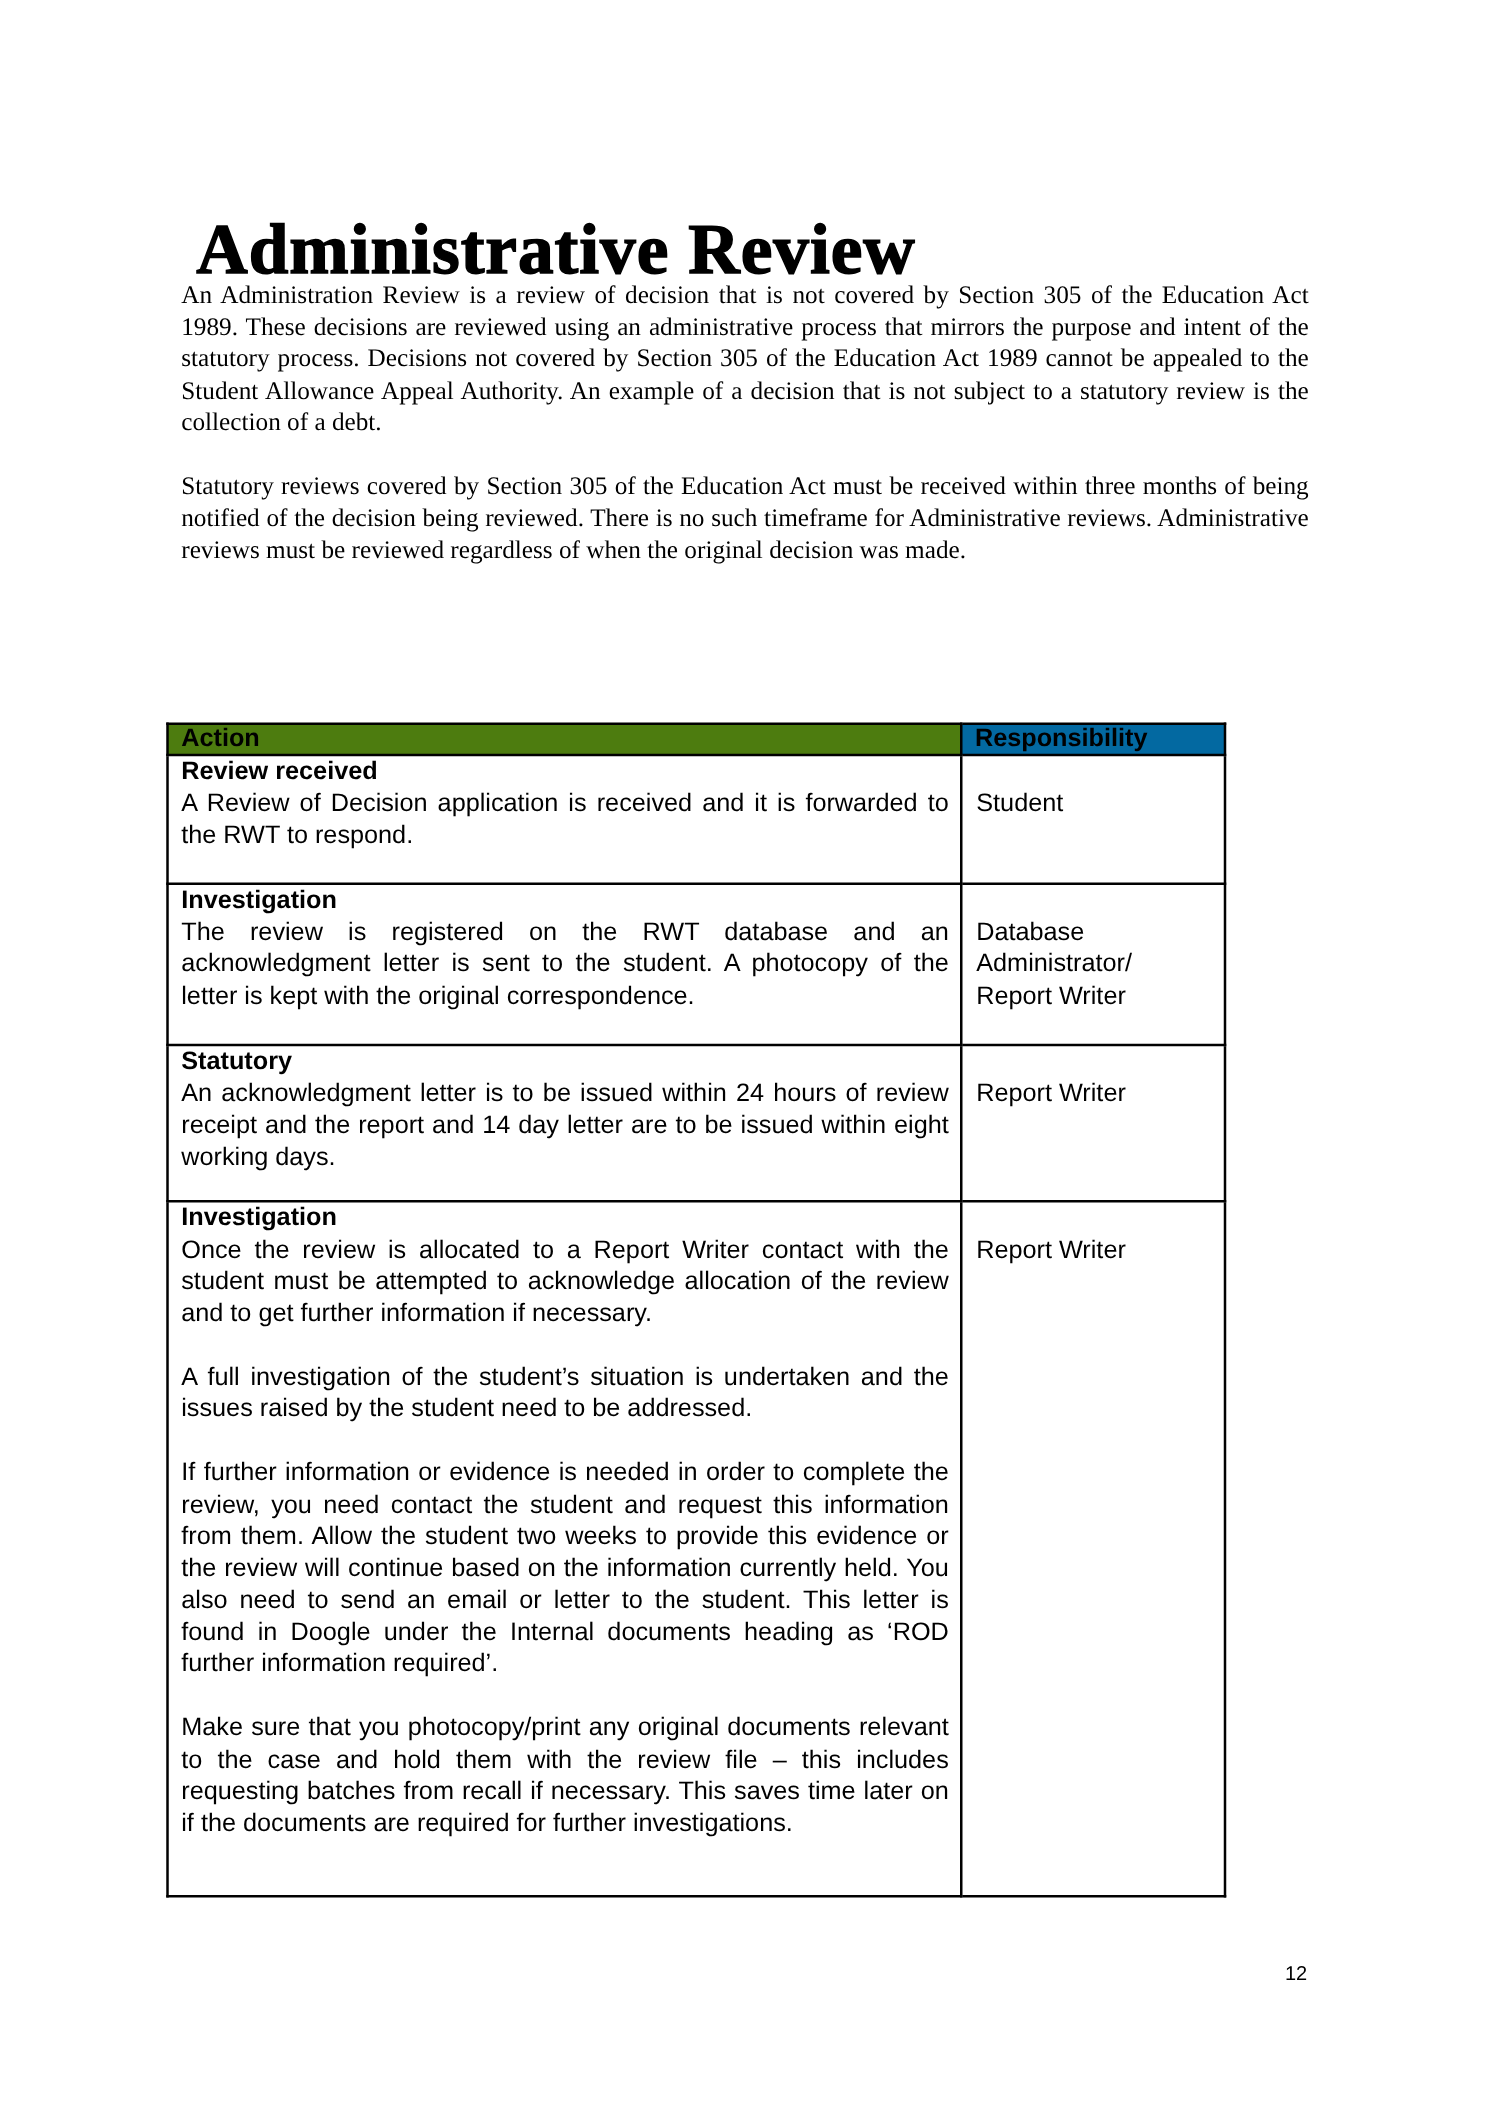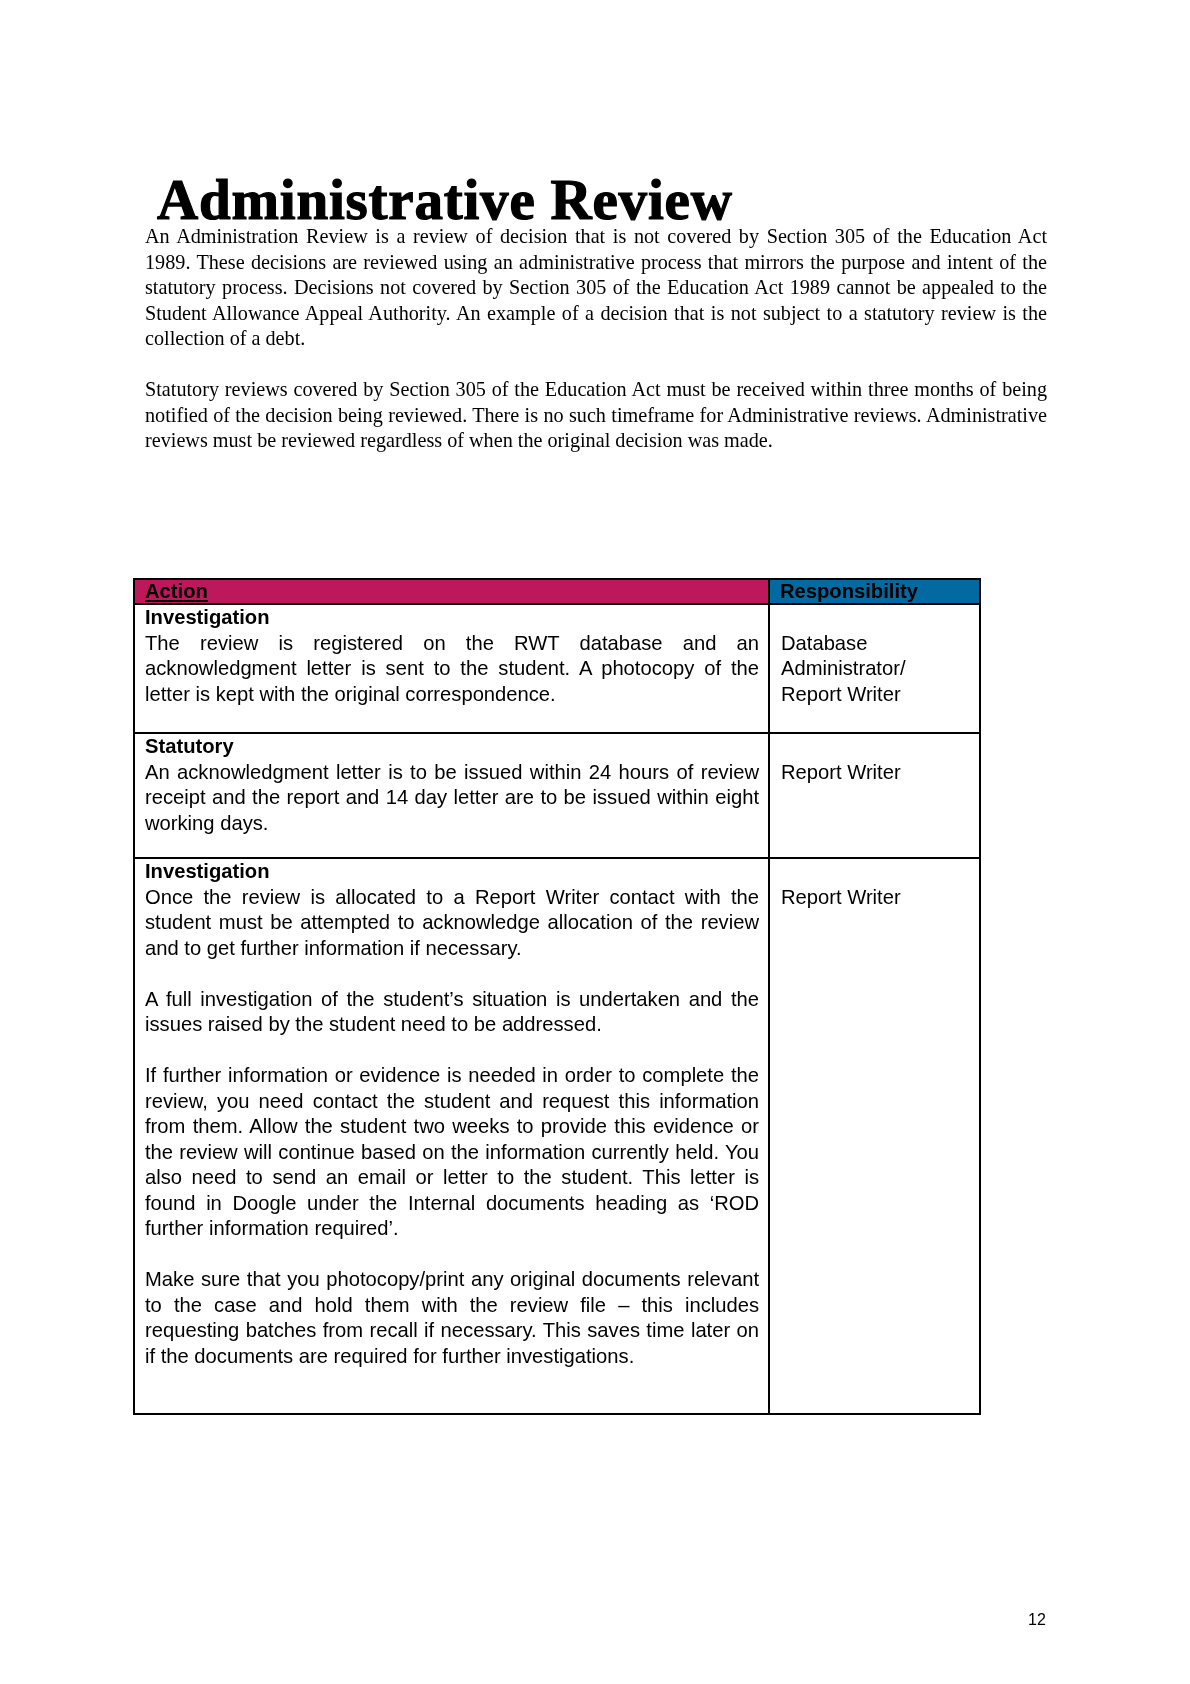--- a/index.html
+++ b/index.html
@@ -37,43 +37,54 @@
   .cell-title { font-weight: bold; display: block; }
   .cell-para { display: block; text-align: justify; }
   .cell-gap { display: block; height: 25.5px; }
   .resp-text { display: block; padding-top: 25.5px; padding-left: 1px; }
   .resp-line { display: block; }
   .row-1 td { height: 101px; }
   .row-2 td { height: 127px; }
   .row-3 td { height: 123px; }
   .row-4 td { height: 554px; }
   .page-number {
-    position: absolute; left: 1028px; top: 1571px; font-size: 16px; line-height: 18px; margin-top: 40px;
+    position: absolute; left: 1028px; top: 1571px; font-size: 16px; line-height: 18px;
   }
 </style>
 </head>
 <body>
 
 <h1 class="page-title">Administrative Review</h1>
 
 <div class="content">
   <p class="para">An Administration Review is a review of decision that is not covered by Section 305 of the Education Act 1989. These decisions are reviewed using an administrative process that mirrors the purpose and intent of the statutory process. Decisions not covered by Section 305 of the Education Act 1989 cannot be appealed to the Student Allowance Appeal Authority.  An example of a decision that is not subject to a statutory review is the collection of a debt.</p>
   <div class="gap"></div>
   <p class="para">Statutory reviews covered by Section 305 of the Education Act must be received within three months of being notified of the decision being reviewed.  There is no such timeframe for Administrative reviews.  Administrative reviews must be reviewed regardless of when the original decision was made.</p>
   <div class="gap"></div>
 </div>
 
 <table class="review-table">
   <thead>
     <tr>
-      <th class="col-action" style="background: #be185d; text-decoration: underline;">Action</th>
+      <th class="col-action" style="background: #4d7c0f;">Action</th>
       <th style="background: #0369a1;">Responsibility</th>
     </tr>
   </thead>
   <tbody>
+    <tr class="row-1">
+      <td>
+        <span class="cell-title">Review received</span>
+        <span class="cell-para">A Review of Decision application is received and it is forwarded to the RWT to respond.</span>
+      </td>
+      <td>
+        <span class="resp-text">
+          <span class="resp-line">Student</span>
+        </span>
+      </td>
+    </tr>
     <tr class="row-2">
       <td>
         <span class="cell-title">Investigation</span>
         <span class="cell-para">The review is registered on the RWT database and an acknowledgment letter is sent to the student.  A photocopy of the letter is kept with the original correspondence.</span>
       </td>
       <td>
         <span class="resp-text">
           <span class="resp-line">Database</span>
           <span class="resp-line">Administrator/</span>
           <span class="resp-line">Report Writer</span>

